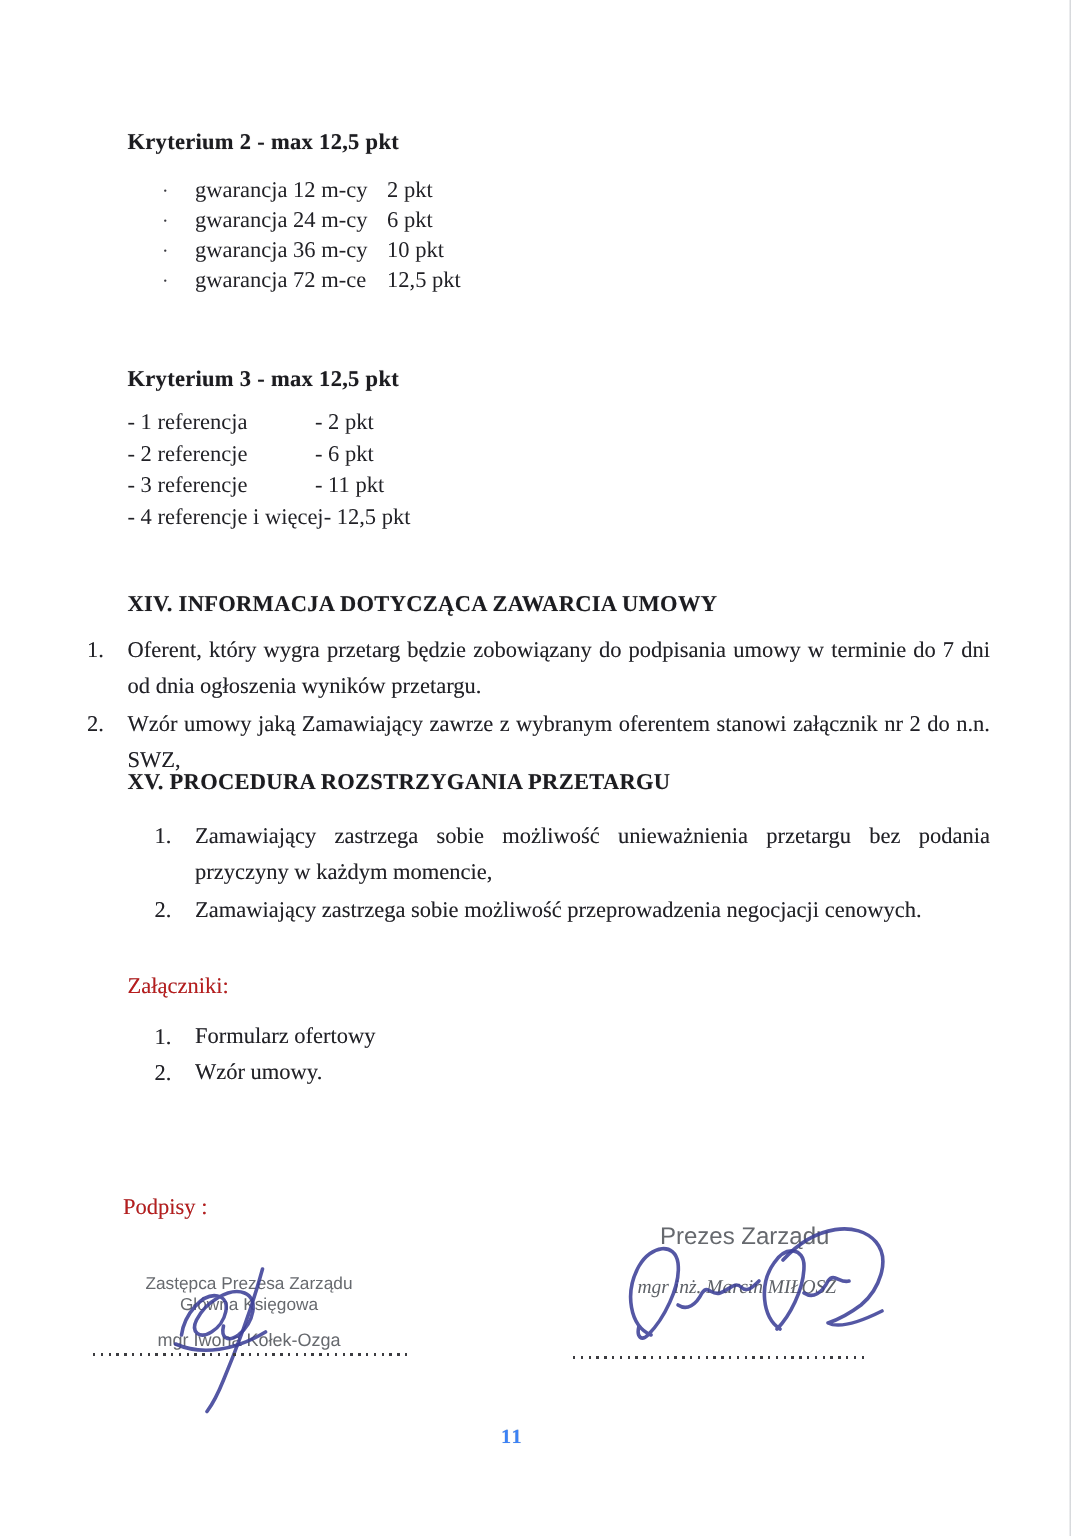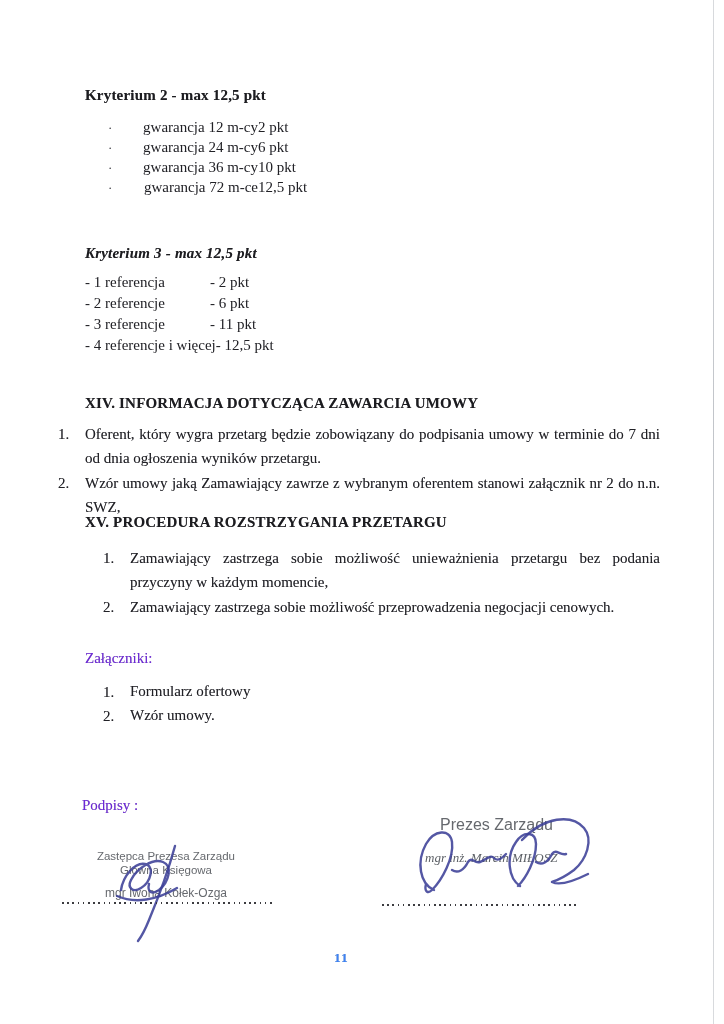--- a/index.html
+++ b/index.html
@@ -21,21 +21,21 @@
     font-size:15px; font-weight:bold; letter-spacing:0.2px;
     color:#1c1c20;
     text-shadow:0 0 0.5px rgba(28,28,32,0.45);
   }
   .body-txt { font-size:15px; line-height:24px; text-shadow:0 0 0.4px rgba(30,30,36,0.35); }
 
   
   .k2-list { position:absolute; left:108px; top:119px; }
   .k2-row { display:flex; height:20px; font-size:15px; align-items:baseline; }
   .k2-bullet { width:22px; color:#3a3a40; font-size:13px; }
-  .k2-label { display:inline-block; min-width:128px;text-align:right; }
+  .k2-label { display:inline-block; min-width:128px; }
   
   .k3-list { position:absolute; left:85px; top:272px; }
   .k3-row { display:flex; height:21px; font-size:15px; align-items:center; }
   .k3-label { display:inline-block; min-width:125px; }
 
   
   .num-list { position:absolute; }
   .num-item { display:flex; margin-bottom:1px; }
   .num-item .num { flex:none; font-size:15px; line-height:24px; text-shadow:0 0 0.4px rgba(30,30,36,0.35); }
   .num-item .txt { flex:1; margin:0; }
@@ -43,21 +43,21 @@
   .list-14 .num { width:27px; }
   .list-14 .txt { text-align:justify; }
   .list-15 { left:103px; top:546px; width:557px; }
   .list-15 .num { width:27px; }
   .list-15 .txt { text-align:justify; }
   .list-att { left:103px; top:680px; width:300px; }
   .list-att .num { width:27px; }
   .list-att .num-item { margin-bottom:0; }
   .list-att .txt { line-height:23px; }
 
-  .plain-label { position:absolute; font-size:15px; color:#6d28d9; text-shadow:0 0 0.4px rgba(30,30,36,0.35); }
+  .plain-label { position:absolute; font-size:15px; color:#b91c1c; text-shadow:0 0 0.4px rgba(30,30,36,0.35); }
 
   
   .stamp { position:absolute; font-family:"Liberation Sans", sans-serif; color:#66696e; text-align:center; }
   .stamp-left { left:90px; top:849px; width:152px; }
   .stamp-left .s-line { font-size:11.5px; line-height:14px; white-space:nowrap; }
   .stamp-left .s-name { font-size:12px; margin-top:9px; white-space:nowrap; }
   .stamp-right-title { left:440px; top:816px; width:110px; font-size:16px; white-space:nowrap; }
   .stamp-right-name {
     position:absolute; left:425px; top:850px; width:130px;
     font-family:"Liberation Serif", serif; font-style:italic;
@@ -99,21 +99,21 @@
       <span class="k2-label">gwarancja 36 m-cy</span>
       <span class="k2-pts">10 pkt</span>
     </div>
     <div class="k2-row">
       <span class="k2-bullet">·</span>
       <span class="k2-label">gwarancja 72 m-ce</span>
       <span class="k2-pts">12,5 pkt</span>
     </div>
   </div>
 
-  <div class="h-bold" style="left:85px; top:245px;font-style:italic;">Kryterium 3 - max 12,5 pkt</div>
+  <div class="h-bold" style="left:85px; top:245px;">Kryterium 3 - max 12,5 pkt</div>
   <div class="k3-list">
     <div class="k3-row">
       <span class="k3-label">- 1 referencja</span>
       <span class="k3-pts">- 2 pkt</span>
     </div>
     <div class="k3-row">
       <span class="k3-label">- 2 referencje</span>
       <span class="k3-pts">- 6 pkt</span>
     </div>
     <div class="k3-row">

